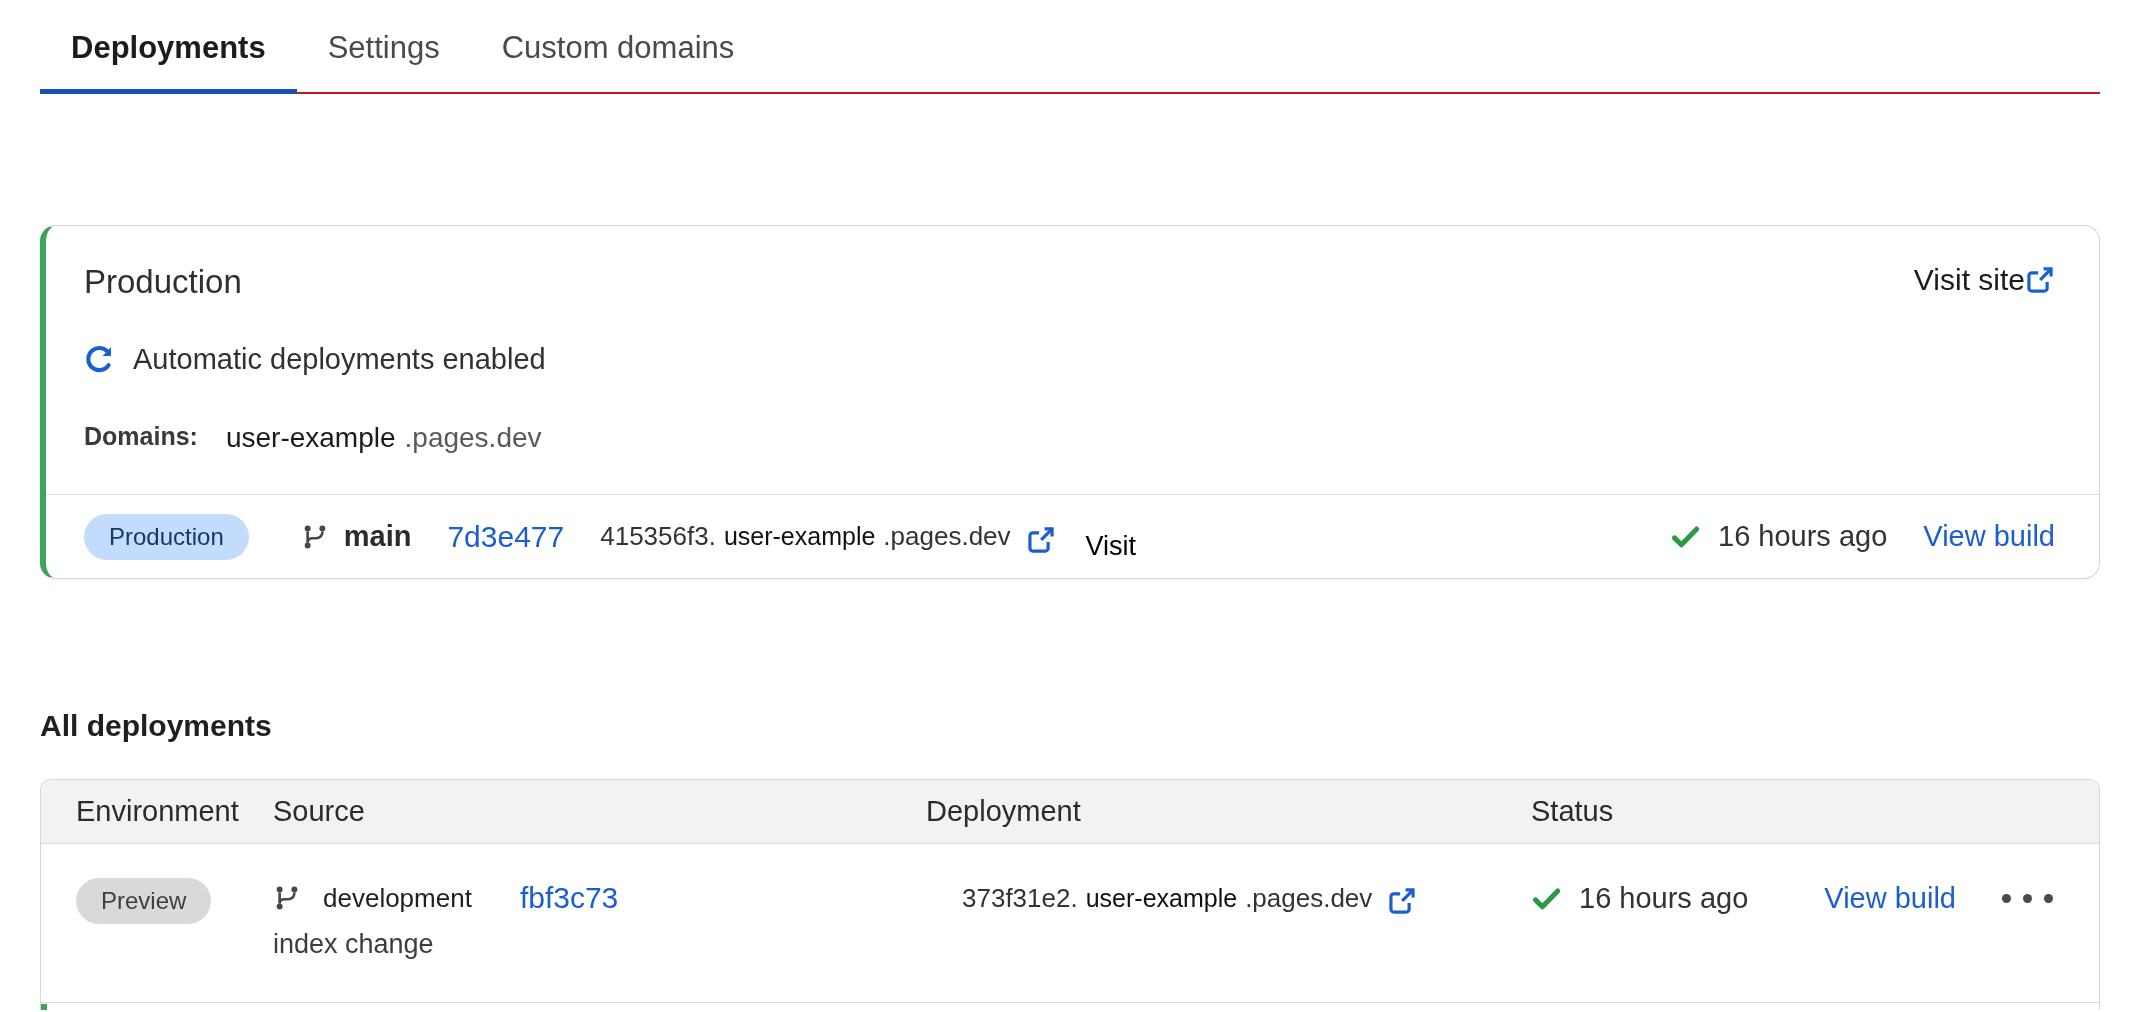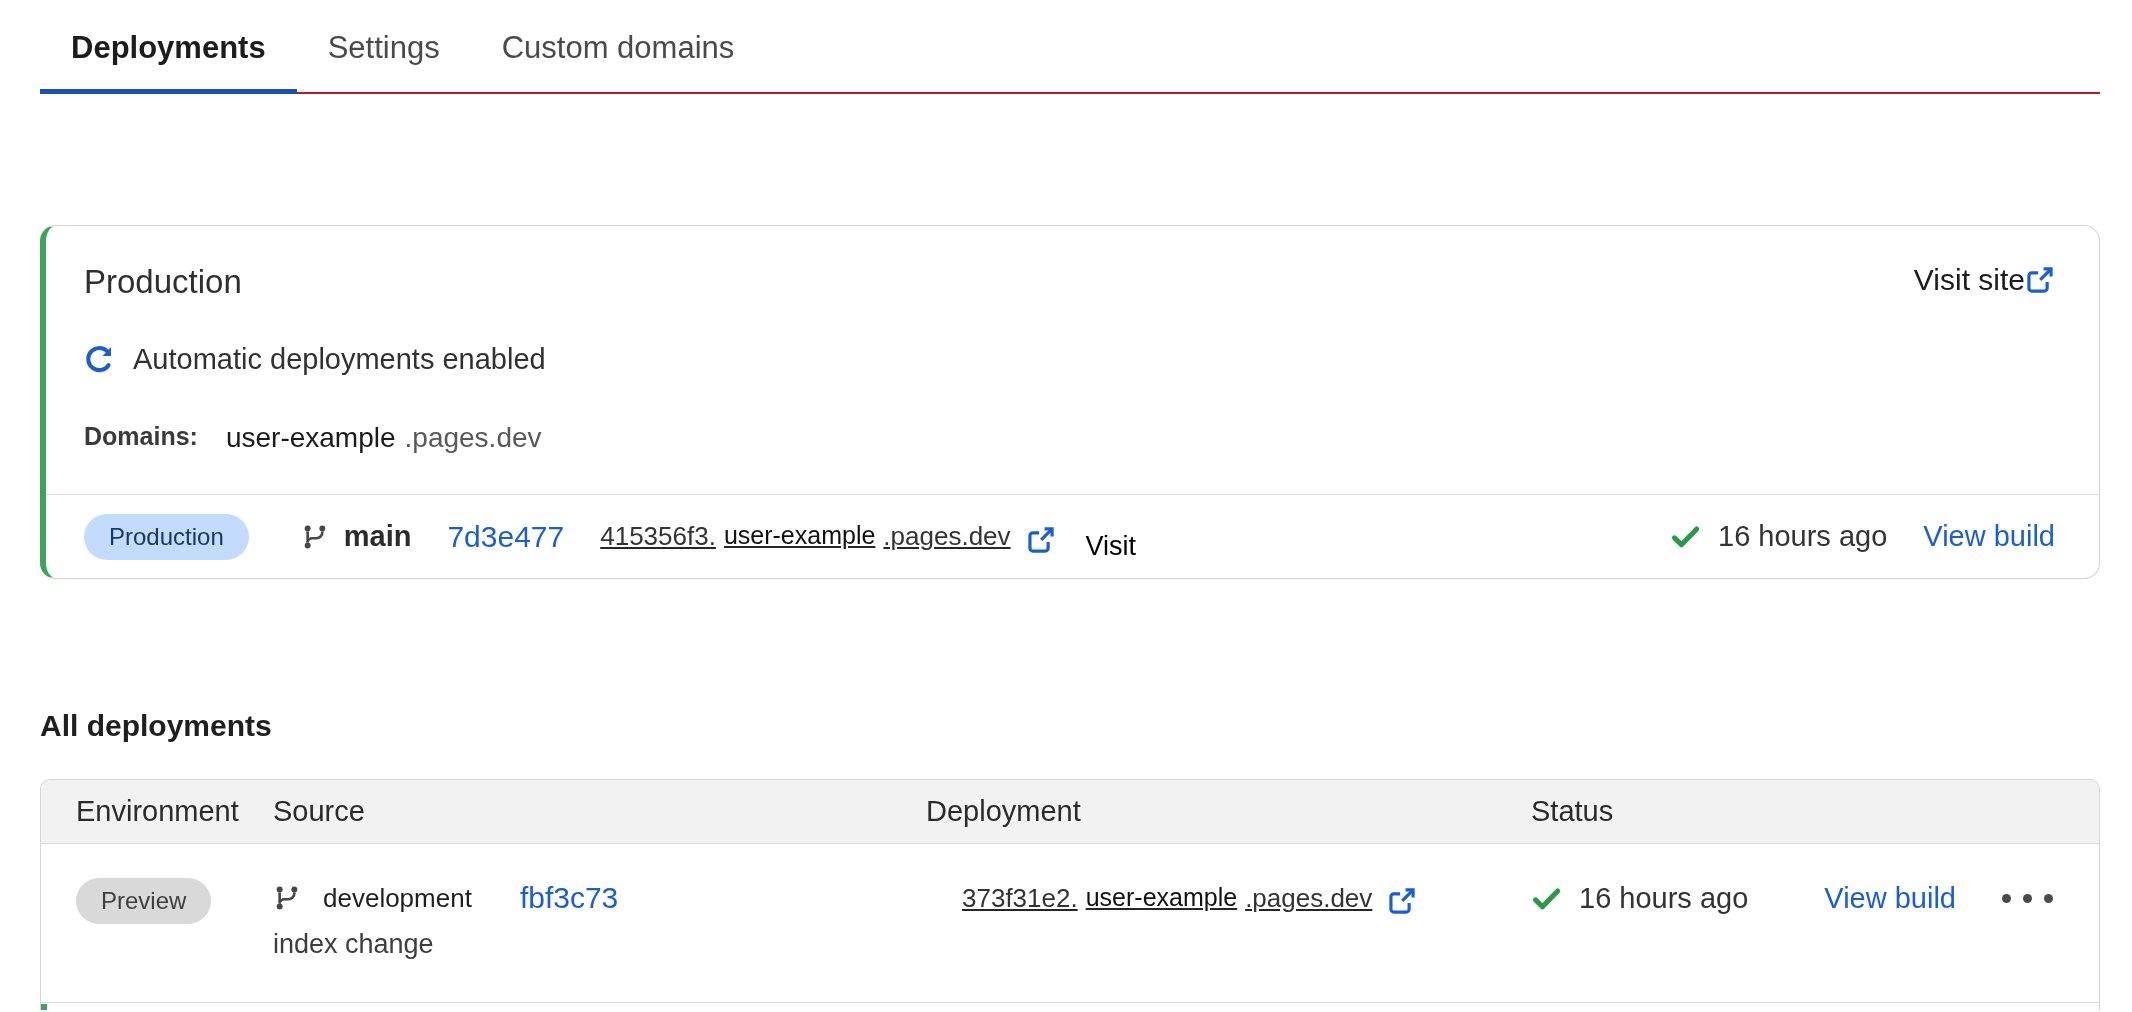--- a/index.html
+++ b/index.html
@@ -49,21 +49,21 @@
   .prod-row{
     margin-top:40px;border-top:1px solid var(--divider-gray);
     height:84px;display:flex;align-items:center;padding:0 44px 0 38px;
   }
   .badge{display:inline-block;font-size:24px;padding:9px 25px;border-radius:999px;white-space:nowrap;}
   .badge.production{background:var(--prod-badge-bg);color:var(--prod-badge-text);}
   .badge.preview{background:var(--preview-badge-bg);color:var(--preview-badge-text);}
   .branch-group{display:flex;align-items:center;margin-left:52px;}
   .branch-name{font-size:29px;font-weight:700;color:#2b2b2b;margin-left:15px;}
   .commit-link{font-size:30px;color:var(--link-blue);margin-left:36px;cursor:pointer;}
-  .url-group{display:flex;align-items:flex-start;margin-left:36px;text-decoration:underline;}
+  .url-group{display:flex;align-items:center;margin-left:36px;}
   .url-hash{font-size:26px;color:#333;}
   .url-name{font-size:25px;color:#111;margin-left:8px;}
   .url-suffix{font-size:26px;color:#333;margin-left:8px;}
   .url-ext{margin-left:15px;position:relative;top:3px;cursor:pointer;}
   .stray-text{font-size:27px;color:#000;margin-left:30px;position:relative;top:10px;}
   .status-group{display:flex;align-items:center;margin-left:auto;}
   .time-text{font-size:29px;color:#333;margin-left:17px;}
   .view-build{font-size:29px;color:var(--link-blue);margin-left:36px;cursor:pointer;white-space:nowrap;}
 
   

